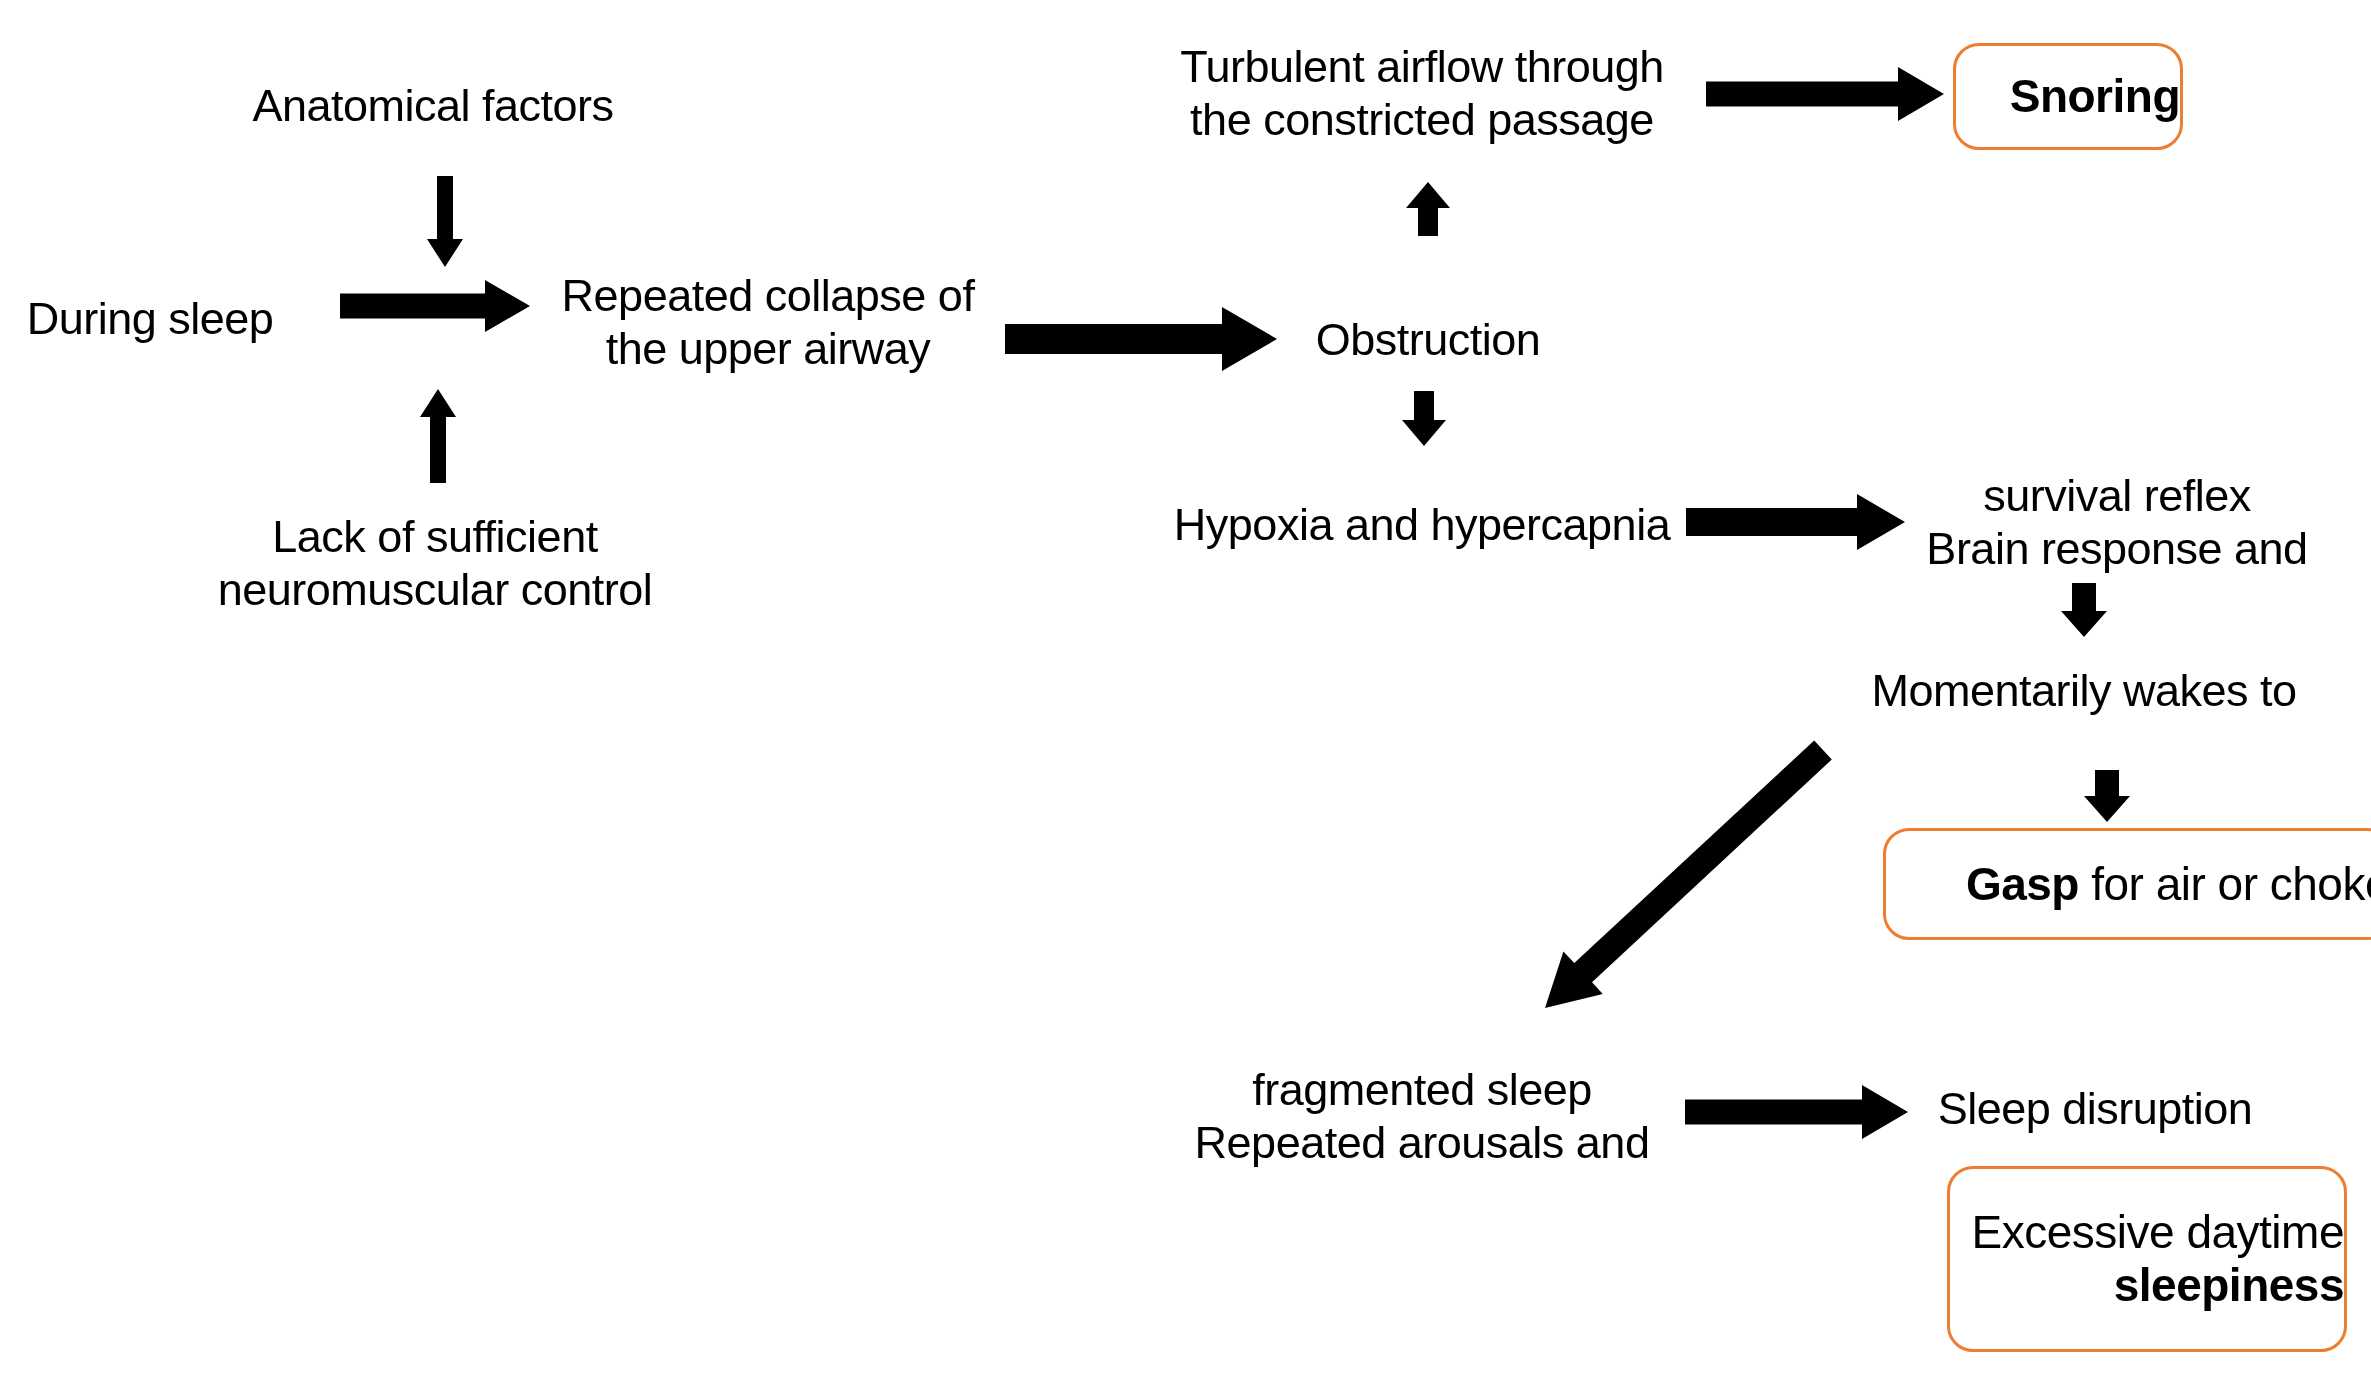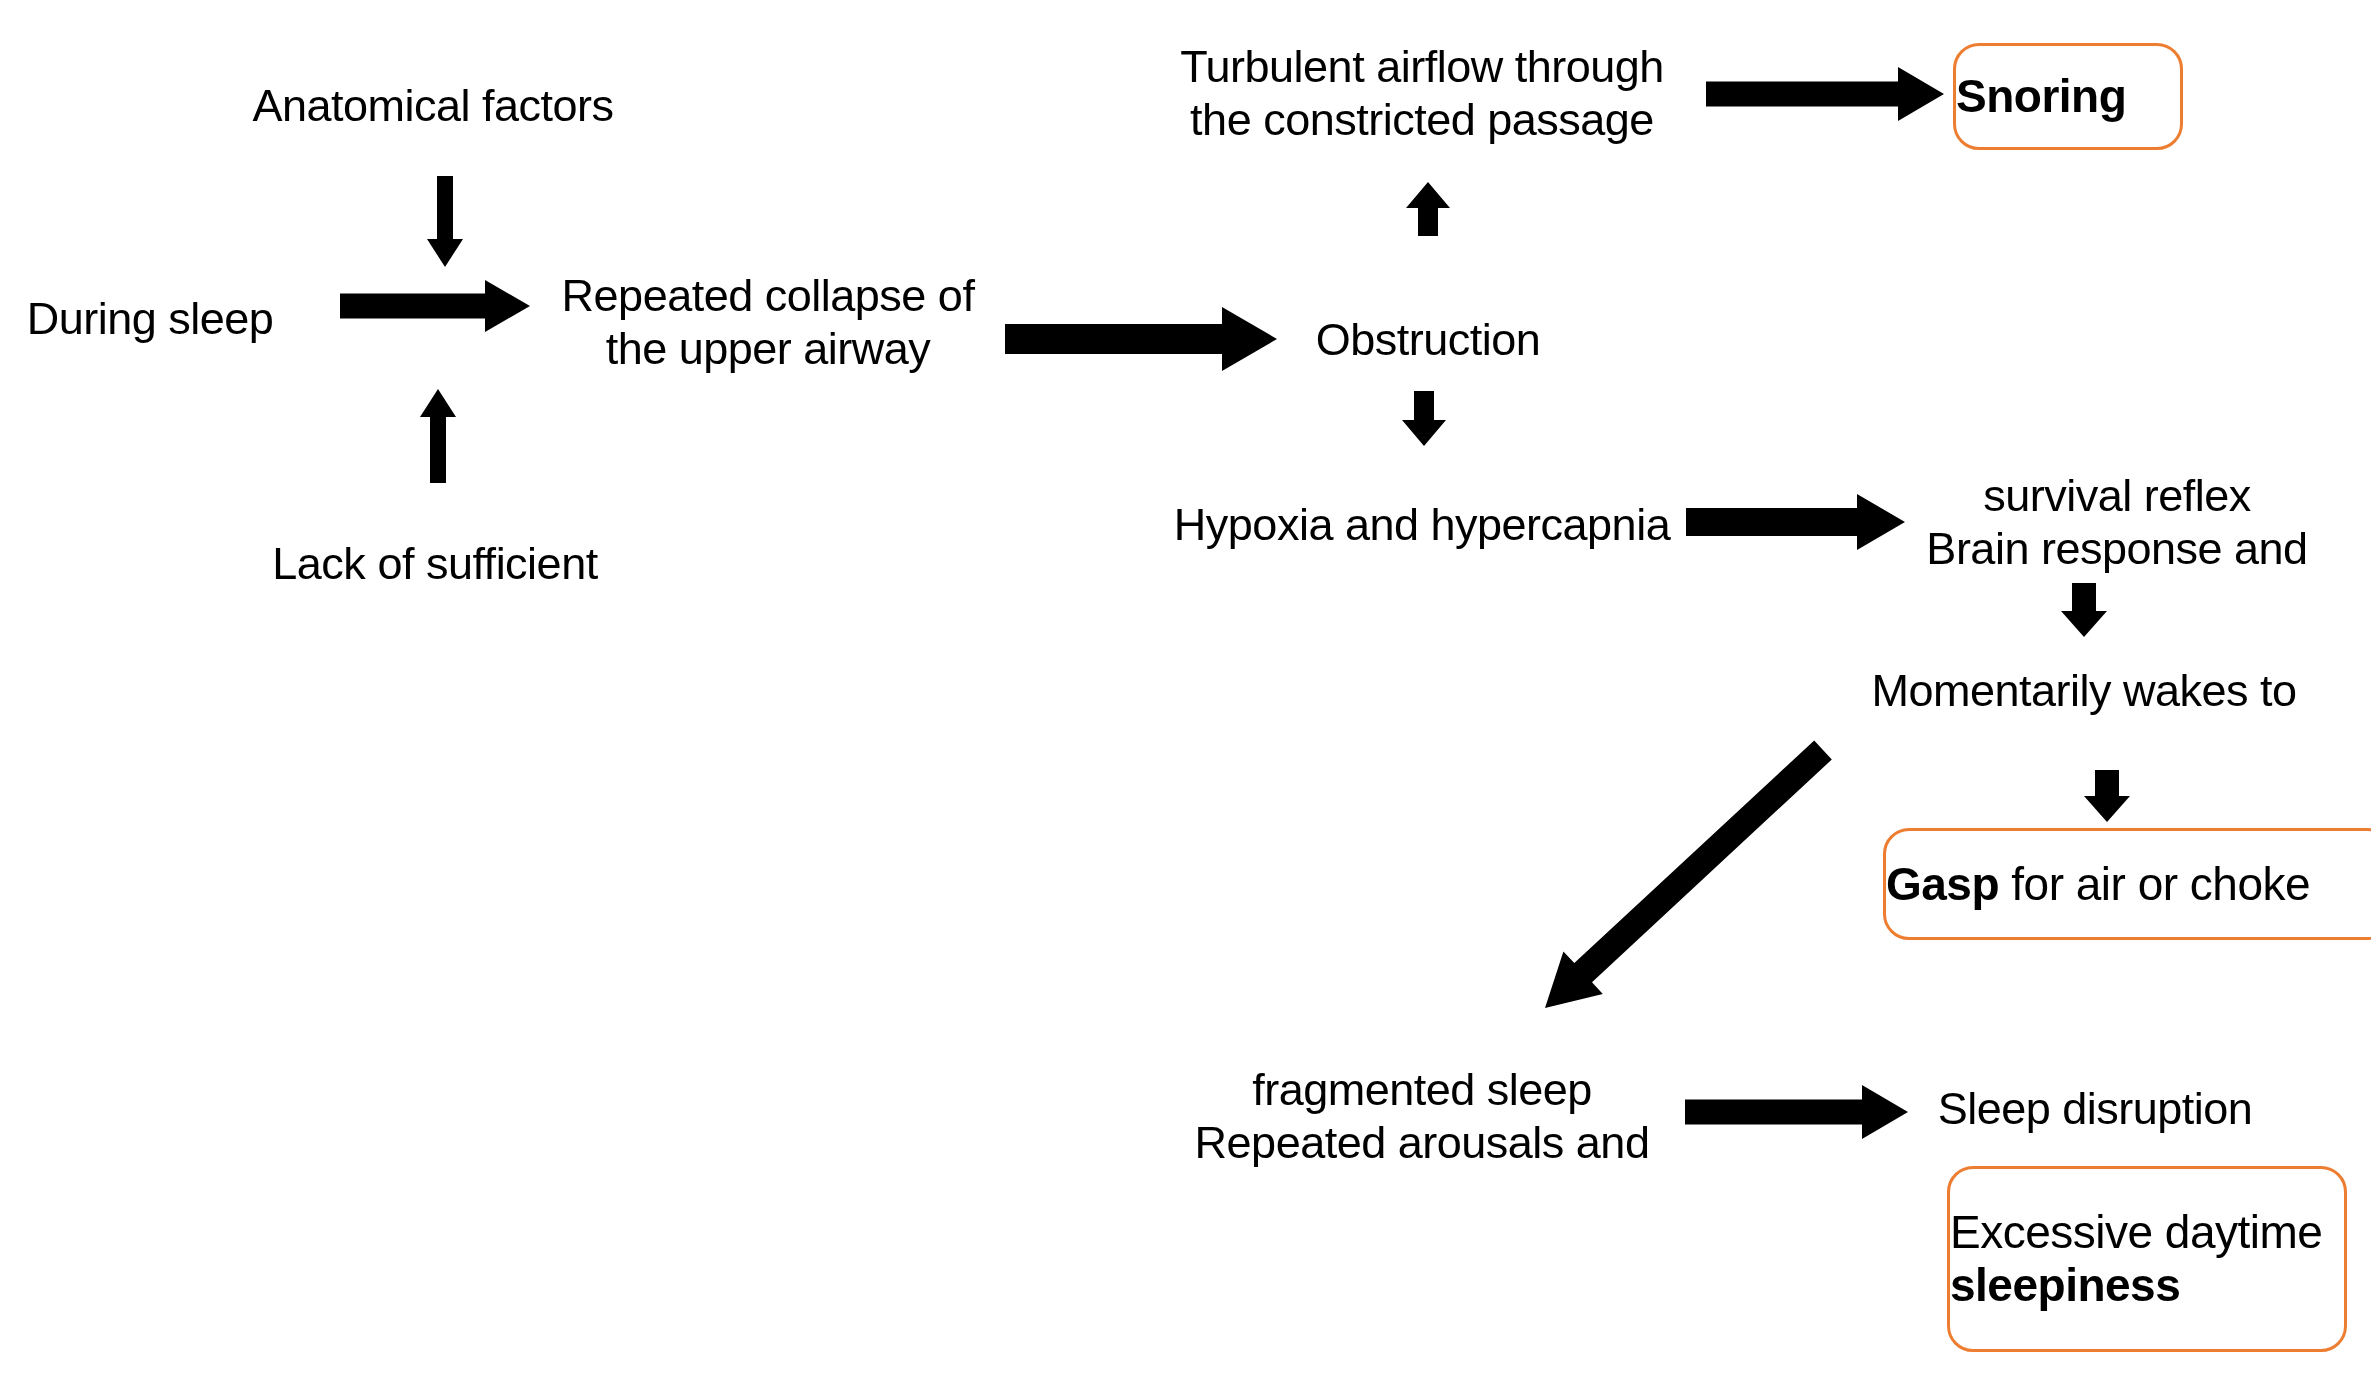--- a/index.html
+++ b/index.html
@@ -18,21 +18,21 @@
     font-size:45px;
     line-height:53px;
     text-align:center;
     white-space:nowrap;
     letter-spacing:-0.5px;
   }
   .node.centered{transform:translate(-50%,-50%);}
   .node.boxed{
     border:3px solid #ED7D31;
     border-radius:26px;
-    display:flex;flex-direction:column;justify-content:center;align-items:flex-start;
+    display:flex;flex-direction:column;justify-content:center;align-items:flex-end;
     box-sizing:border-box;
     font-size:46px;
     background:#ffffff;
   }
   .bold{font-weight:bold;}
 </style>
 </head>
 <body>
 
 <div class="canvas">
@@ -57,20 +57,21 @@
       </div>
       <div class="node centered" style="left: 150px; top: 318px;">
         <div><span>During sleep</span></div>
       </div>
       <div class="node centered" style="left: 768px; top: 322px;">
         <div><span>Repeated collapse of</span></div>
         <div><span>the upper airway</span></div>
       </div>
       <div class="node centered" style="left: 435px; top: 563px;">
         <div><span>Lack of sufficient</span></div>
+        <div><span>neuromuscular control</span></div>
       </div>
       <div class="node centered" style="left: 1428px; top: 339px; text-align: right;">
         <div><span>Obstruction</span></div>
       </div>
       <div class="node centered" style="left: 1422px; top: 93px;">
         <div><span>Turbulent airflow through</span></div>
         <div><span>the constricted passage</span></div>
       </div>
       <div class="node boxed" style="left: 1953px; top: 43px; width: 230px; height: 107px; border-color: rgb(237, 125, 49);">
         <div><span class="bold">Snoring</span></div>

